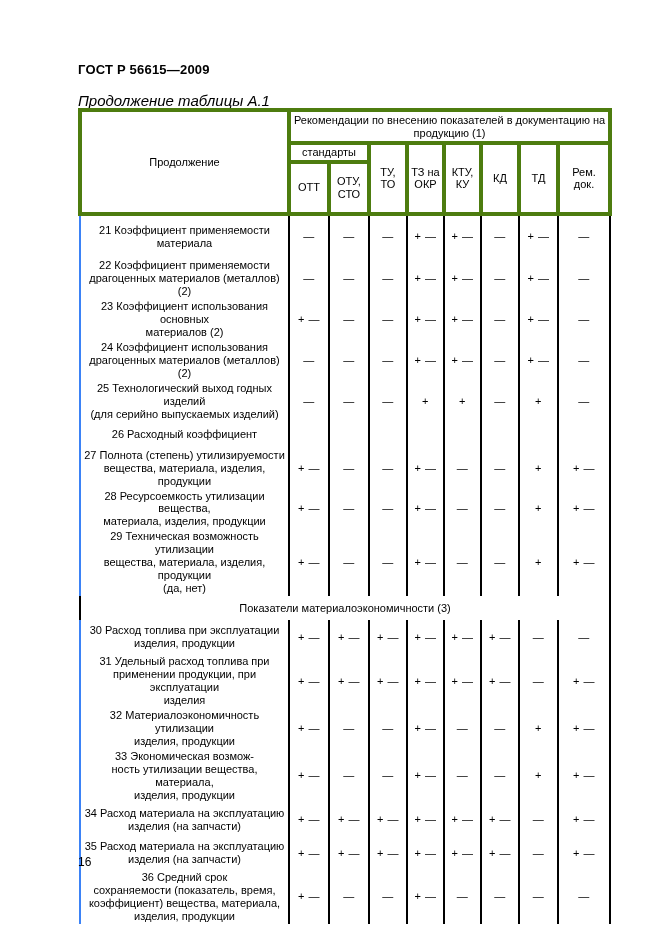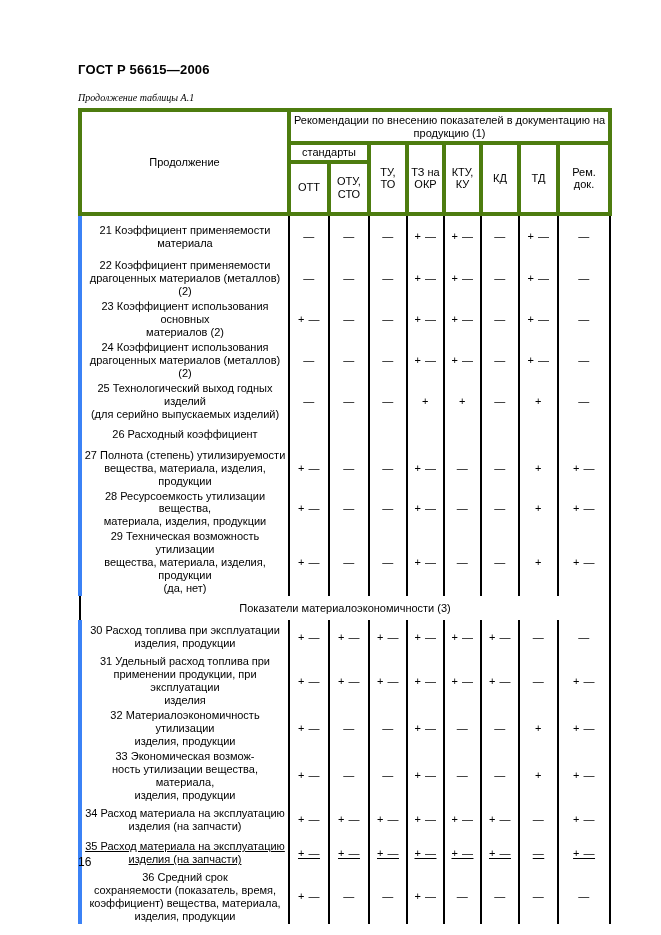--- a/index.html
+++ b/index.html
@@ -17,23 +17,22 @@
     left: 78px;
     top: 62px;
     font-size: 13px;
     font-weight: bold;
     letter-spacing: 0.2px;
   }
   .table-caption {
     position: absolute;
     left: 78px;
     top: 92px;
-    font-size: 10px;
+    font-size: 15px;
     font-style: italic;
-    font-family: Liberation Serif, serif;
   }
   .gost-table {
     position: absolute;
     left: 78px;
     top: 108px;
     width: 530px;
     border-collapse: collapse;
     table-layout: fixed;
     border-top: 2px solid #000;
     border-left: 2px solid #000;
@@ -45,21 +44,21 @@
   .gost-table th, .gost-table td {
     padding: 1px 2px;
     font-weight: normal;
     text-align: center;
     vertical-align: middle;
     white-space: pre-line;
     overflow: hidden;
   }
   .gost-table th { border: 4px solid #4d7c0f; }
   .gost-table td.label-cell {
-    border-left: 4px solid #3b82f6;
+    border-left: 2px solid #3b82f6;
     border-right: 2px solid #000;
     border-top: none; border-bottom: none;
   }
   .gost-table td.mark-cell {
     border-left: 2px solid #000;
     border-right: 2px solid #000;
     border-top: none; border-bottom: none;
     letter-spacing: 0.5px;
   }
   .gost-table td.section-cell {
@@ -71,21 +70,21 @@
     left: 78px;
     top: 855px;
     font-size: 12px;
   }
 </style>
 </head>
 <body>
 
 <div class="page">
 
-  <div class="doc-header">ГОСТ Р 56615—2006</div>
+  <div class="doc-header">ГОСТ Р 56615—2009</div>
   <div class="table-caption">Продолжение таблицы А.1</div>
 
   <table class="gost-table">
     <colgroup>
       <col style="width:209px">
         <col style="width:40px">
         <col style="width:40px">
         <col style="width:38px">
         <col style="width:37px">
         <col style="width:37px">
@@ -283,21 +282,21 @@
 изделия (на запчасти)</td>
           <td class="mark-cell">+ —</td>
           <td class="mark-cell">+ —</td>
           <td class="mark-cell">+ —</td>
           <td class="mark-cell">+ —</td>
           <td class="mark-cell">+ —</td>
           <td class="mark-cell">+ —</td>
           <td class="mark-cell">—</td>
           <td class="mark-cell">+ —</td>
         </tr>
-        <tr style="height: 33px; text-decoration: underline;">
+        <tr style="height: 33px;">
           <td class="label-cell">35 Расход материала на эксплуатацию
 изделия (на запчасти)</td>
           <td class="mark-cell">+ —</td>
           <td class="mark-cell">+ —</td>
           <td class="mark-cell">+ —</td>
           <td class="mark-cell">+ —</td>
           <td class="mark-cell">+ —</td>
           <td class="mark-cell">+ —</td>
           <td class="mark-cell">—</td>
           <td class="mark-cell">+ —</td>

